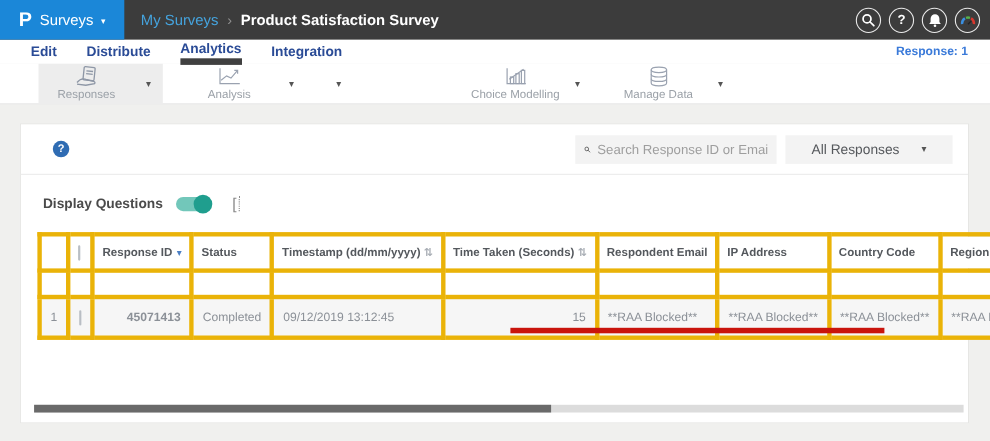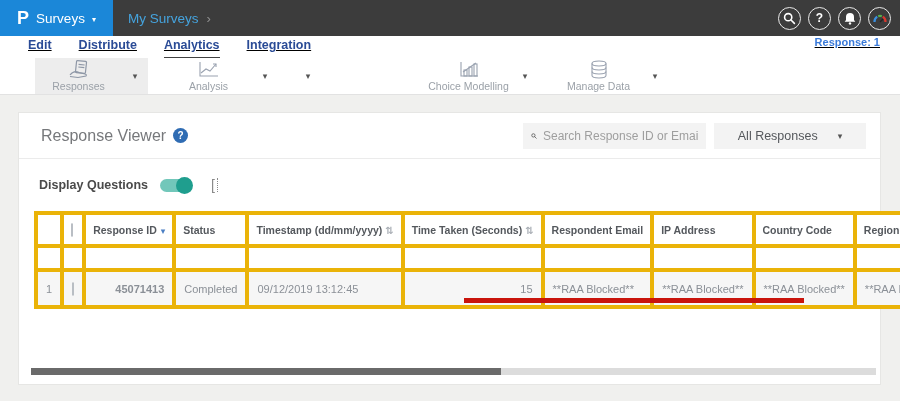--- a/index.html
+++ b/index.html
@@ -15,23 +15,23 @@
   .breadcrumb { display:flex; align-items:center; gap:8px; margin-left:15px; font-size:13.5px; }
   .bc-parent { color:#45a3dd; cursor:pointer; }
   .bc-sep { color:#8f8f8f; font-size:13px; }
   .bc-current { color:#fff; font-weight:600; }
   .top-actions { margin-left:auto; display:flex; align-items:center; gap:7px; padding-right:9px; }
   .circ-btn { width:23px; height:23px; border-radius:50%; border:1.5px solid #e9e9e9; display:flex; align-items:center; justify-content:center; color:#fff; font-size:12px; font-weight:700; cursor:pointer; background:transparent; }
   .upgrade-btn { height:22px; border-radius:11px; background:#f7a30d; color:#fff; font-size:11.5px; font-weight:700; border:none; padding:0 14px; cursor:pointer; }
   .gauge { width:14px; height:9px; }
 
   
-  .nav-row { height:22px; background:#fff; display:flex; padding:0 20px 0 28px;text-decoration:underline; }
+  .nav-row { height:22px; background:#fff; display:flex; align-items:center; padding:0 20px 0 28px; }
   .nav-item { font-size:12.5px; font-weight:600; color:#2a4b96; margin-right:27px; cursor:pointer; padding:2px 0; }
-  .nav-item.active { border-bottom:1px solid #404040; }
+  .nav-item.active { border-bottom:6px solid #404040; }
   .response-count { margin-left:auto; font-size:11px; font-weight:600; color:#3a7ad9; }
 
   
   .toolbar { height:37px; background:#fff; border-bottom:1px solid #e2e2e2; display:flex; align-items:stretch; padding-left:35px; gap:17px; }
   .tb-group { width:113px; display:flex; align-items:stretch; }
   .tb-group.active { background:#ededed; }
   .tb-main { flex:1; display:flex; flex-direction:column; align-items:center; justify-content:center; gap:1px; cursor:pointer; }
   .tb-label { font-size:10.5px; color:#9ba1a8; white-space:nowrap; }
   .tb-caret { width:26px; display:flex; align-items:center; justify-content:center; color:#555; font-size:9px; cursor:pointer; }
   .tb-icon svg { display:block; }
@@ -81,20 +81,21 @@
 
 <div class="topbar">
   <div class="logo-box">
     <span class="logo-p">P</span>
     <span class="logo-label">Surveys</span>
     <span class="logo-caret">▾</span>
   </div>
   <div class="breadcrumb">
     <span class="bc-parent">My Surveys</span>
     <span class="bc-sep">›</span>
+    <span class="bc-current">Product Satisfaction Survey</span>
   </div>
   <div class="top-actions">
     <span class="circ-btn">
       <svg width="13" height="13" viewBox="0 0 13 13">
         <circle cx="5.2" cy="5.2" r="3.6" fill="none" stroke="#fff" stroke-width="1.6"></circle>
         <line x1="8" y1="8" x2="11.4" y2="11.4" stroke="#fff" stroke-width="1.6" stroke-linecap="round"></line>
       </svg>
     </span>
     <span class="circ-btn">?</span>
     <span class="circ-btn">
@@ -184,21 +185,20 @@
       </span>
       <span class="tb-label">Manage Data</span>
     </div>
     <span class="tb-caret">▾</span>
   </div>
 </div>
 
 <div class="card">
 
   <div class="card-header">
-    <span class="page-title">Response Viewer</span>
     <span class="help-circ">?</span>
     <div class="search-box">
       <svg width="12" height="12" viewBox="0 0 13 13">
         <circle cx="5.2" cy="5.2" r="3.6" fill="none" stroke="#555" stroke-width="1.7"></circle>
         <line x1="8" y1="8" x2="11.4" y2="11.4" stroke="#555" stroke-width="1.7" stroke-linecap="round"></line>
       </svg>
       <input type="text" placeholder="Search Response ID or Email" style="">
     </div>
     <div class="filter-dd">
       <span>All Responses</span>

